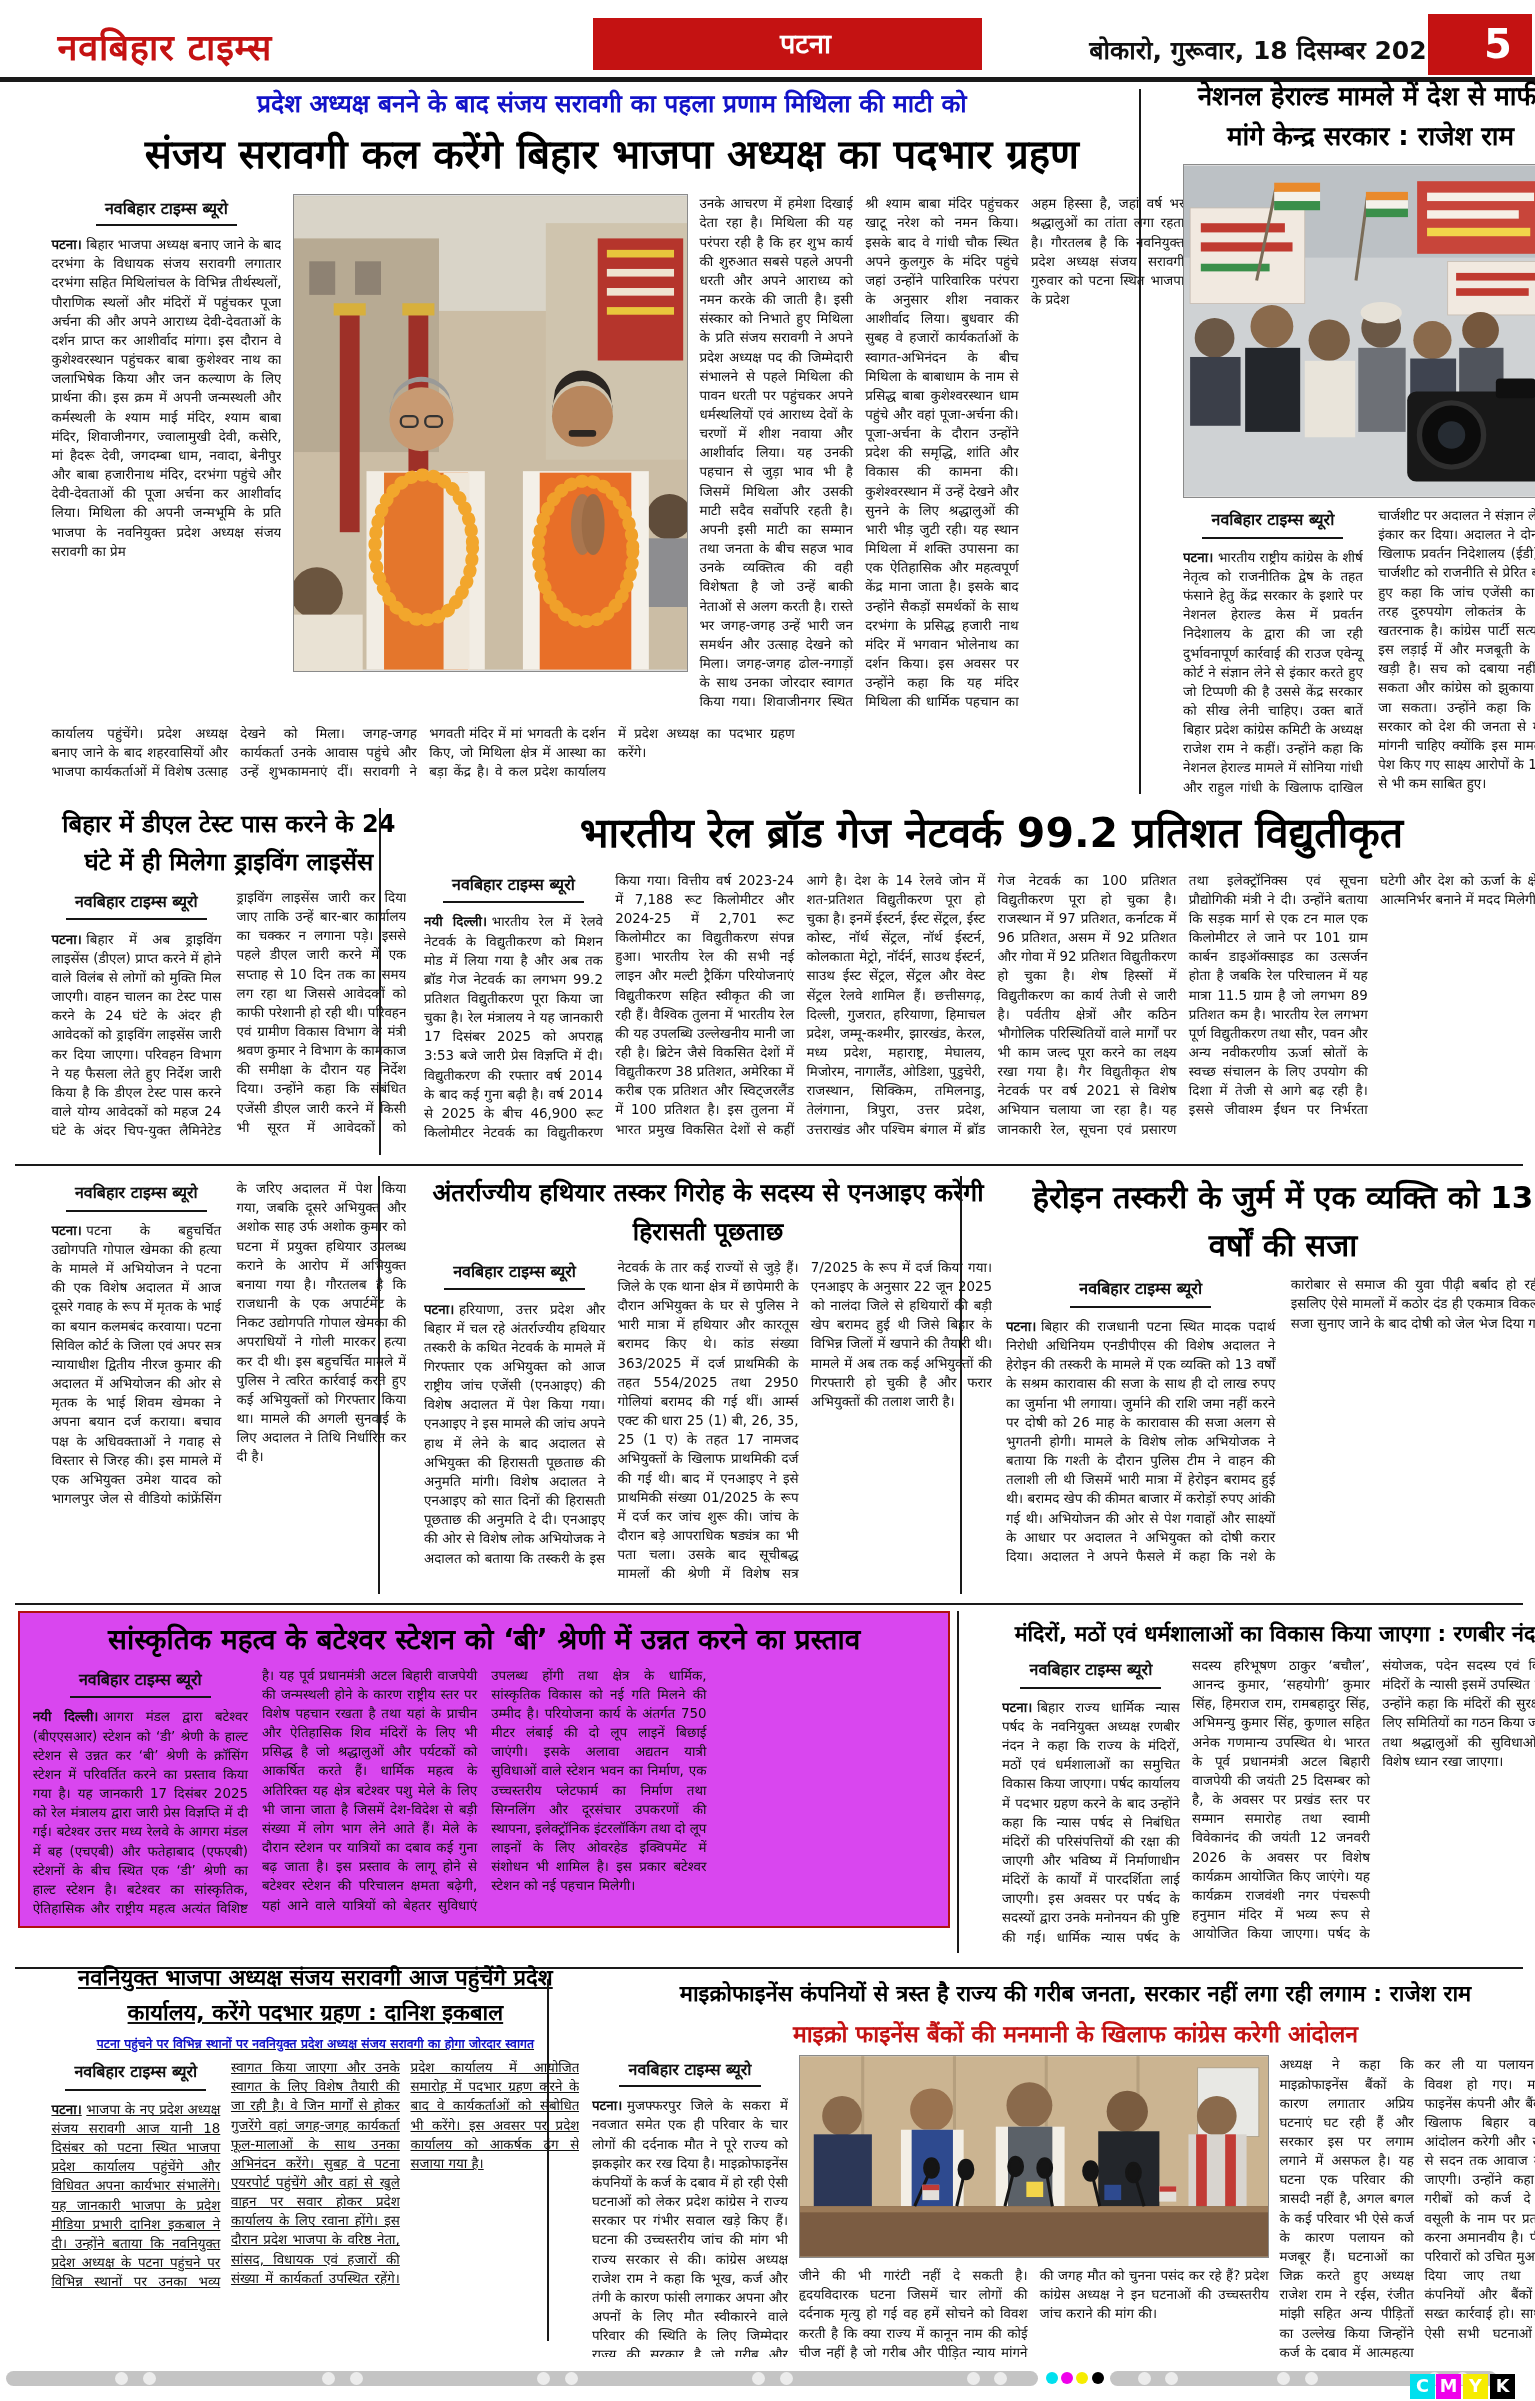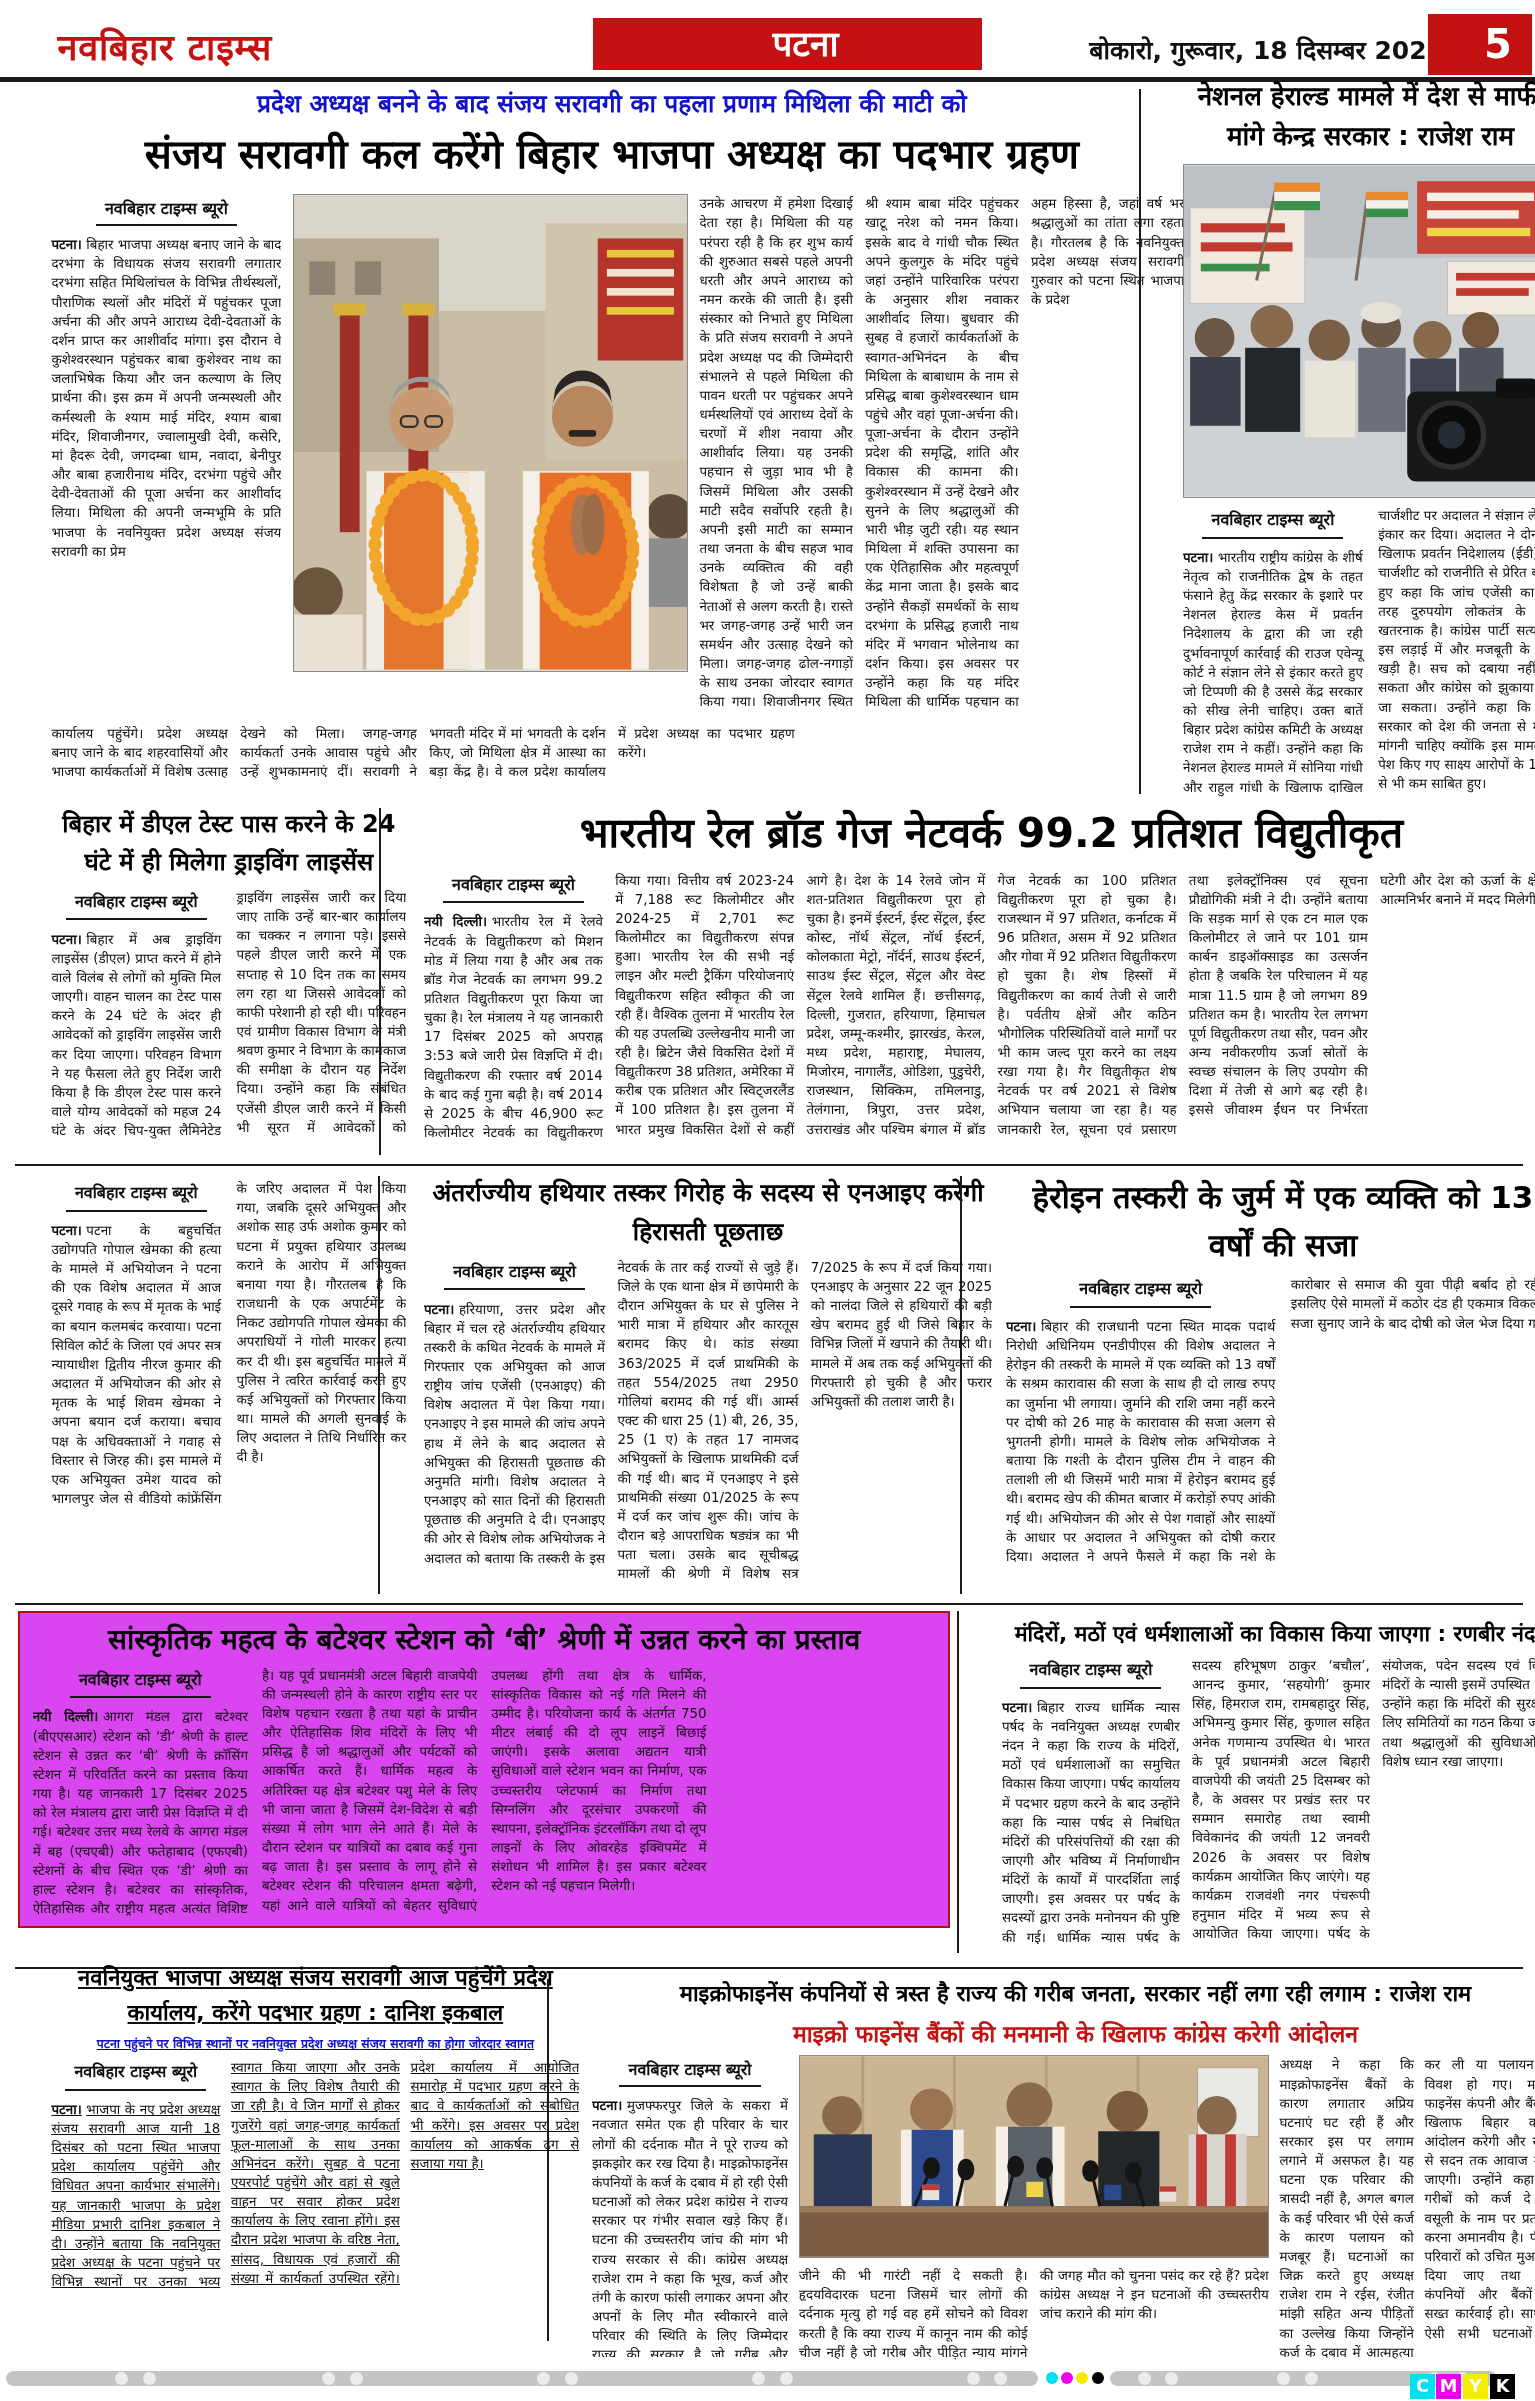--- a/index.html
+++ b/index.html
@@ -48,21 +48,21 @@
   .pale-dot{position:absolute;width:13px;height:13px;border-radius:50%;background:#ececec;top:2372px;}
   .ink-dot{position:absolute;width:12.3px;height:12.3px;border-radius:50%;top:2372px;}
   .cmyk-box{position:absolute;width:25px;height:25px;color:#fff;font-weight:900;font-size:17.7px;
             text-align:center;line-height:25px;top:2374px;}
 </style>
 </head>
 <body>
 
 <div class="abs" style="left:0;top:0;width:1535px;height:77px;">
   <div class="abs masthead" style="left:21.5px;top:21.5px;">नवबिहार टाइम्स</div>
-  <div class="abs edition-badge" style="left:593px;top:18.4px;width:353px;height:52px;line-height:52px;font-size:35px;">पटना</div>
+  <div class="abs edition-badge" style="left:593px;top:18.4px;width:353px;height:52px;line-height:52px;font-size:27px;">पटना</div>
   <div class="abs date-text" style="left:990px;top:32px;width:418px;">बोकारो, गुरूवार, 18 दिसम्बर 2025</div>
   <div class="abs pagenum-badge" style="left:1428px;top:14px;width:68px;height:61px;line-height:61px;font-size:40px;">5</div>
 </div>
 <div class="hrule" style="left:0;top:77px;width:1535px;height:5.4px;"></div>
 
 <div class="abs" style="left:15.4px;top:86px;width:1121px;">
   <div class="kicker" style="font-size:24.6px;">प्रदेश अध्यक्ष बनने के बाद संजय सरावगी का पहला प्रणाम मिथिला की माटी को</div>
   <div class="headline nowrap" style="font-size:40px;line-height:1.5;margin:4.6px 0 10.7px 0;">संजय सरावगी कल करेंगे बिहार भाजपा अध्यक्ष का पदभार ग्रहण</div>
   <div class="main-grid">
     <div style="height:522px;overflow:hidden;">

